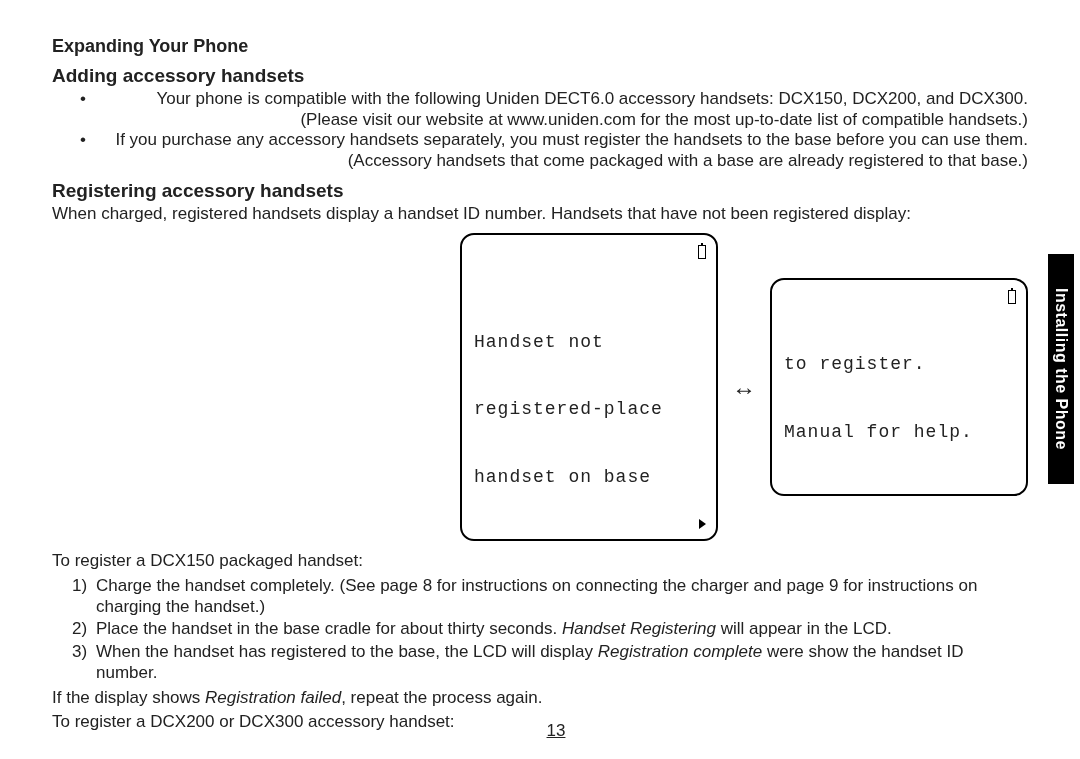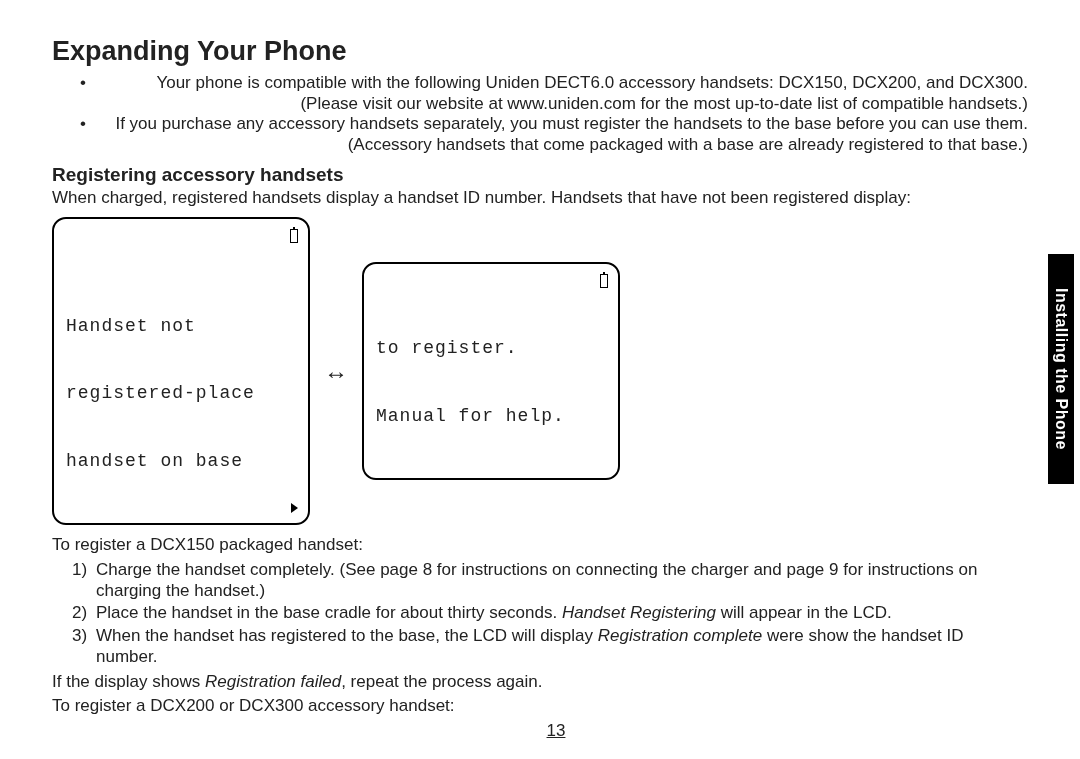--- a/index.html
+++ b/index.html
@@ -30,21 +30,21 @@
     font-size: 16px;
     font-weight: bold;
     writing-mode: vertical-rl;
     text-orientation: mixed;
     display: flex;
     align-items: center;
     justify-content: center;
     letter-spacing: 0.5px;
   }
   h1.title {
-    font-size: 27px;
+    font-size: 18px;
     font-weight: bold;
     margin: 0 0 6px 0;
   }
   h2.subhead {
     font-size: 19px;
     font-weight: bold;
     margin: 8px 0 2px 0;
   }
   p.body {
     font-size: 17px;
@@ -84,21 +84,21 @@
   }
   ol.steps li::before {
     content: counter(step) ")";
     position: absolute;
     left: -24px;
     top: 0;
   }
   .lcd-row {
     display: flex;
     align-items: center;
-    justify-content: flex-start;
+    justify-content: flex-end;
     gap: 14px;
     margin: 8px 0 10px 0;
   }
   .lcd {
     border: 2px solid #000;
     border-radius: 14px;
     padding: 6px 12px;
     font-family: "Courier New", monospace;
     font-size: 18px;
     line-height: 1.25;
@@ -151,20 +151,21 @@
 </style>
 </head>
 <body>
 
 <div class="page">
 
   <div class="side-tab">Installing the Phone</div>
 
   <h1 class="title">Expanding Your Phone</h1>
 
+  <h2 class="subhead">Adding accessory handsets</h2>
 
   <ul class="bullets">
     <li>Your phone is compatible with the following Uniden DECT6.0 accessory handsets: DCX150, DCX200, and DCX300. (Please visit our website at www.uniden.com for the most up-to-date list of compatible handsets.)</li>
     <li>If you purchase any accessory handsets separately, you must register the handsets to the base before you can use them. (Accessory handsets that come packaged with a base are already registered to that base.)</li>
   </ul>
 
   <h2 class="subhead">Registering accessory handsets</h2>
   <p class="body">When charged, registered handsets display a handset ID number. Handsets that have not been registered display:</p>
 
   <div class="lcd-row">

